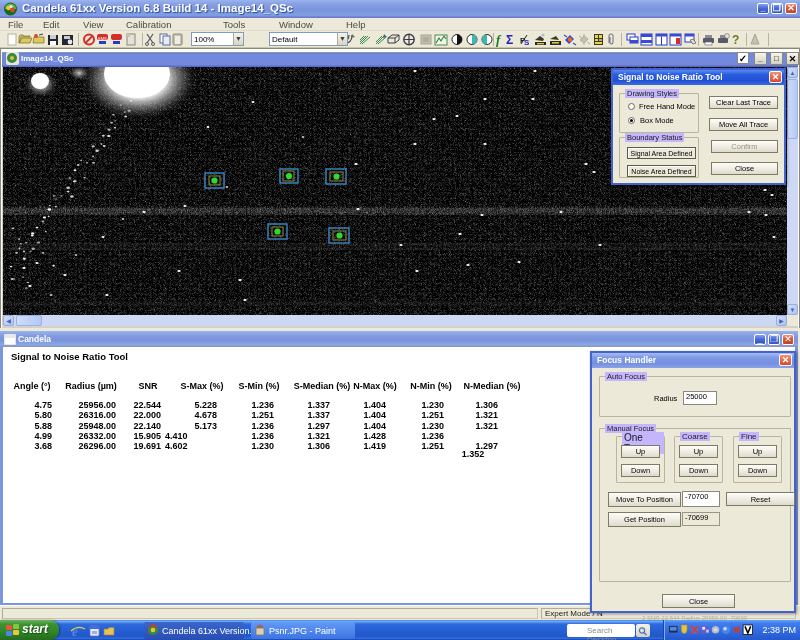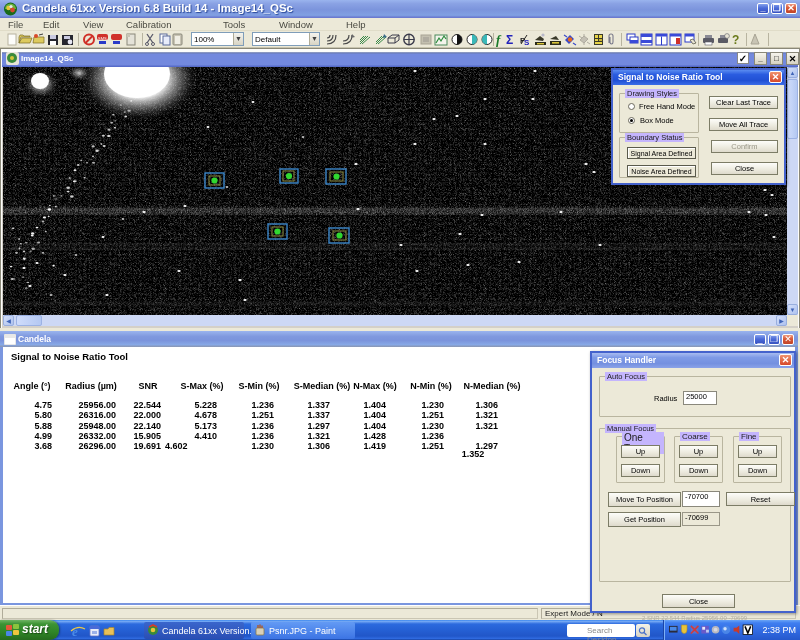--- a/index.html
+++ b/index.html
@@ -173,21 +173,21 @@
       <rect x="705" y="11" width="7" height="3" fill="#fff" stroke="#5a5a64" stroke-width="0.6"></rect>
       <rect x="718" y="7" width="10" height="5" rx="1" fill="#5a5a64"></rect>
       <rect x="720" y="4" width="6" height="3" fill="#8a8a94"></rect>
       <circle cx="727" cy="5" r="2.4" fill="#e8e4d4" stroke="#5a5a64" stroke-width="0.6"></circle>
       <text x="732" y="13" font-size="12" font-weight="bold" fill="#6a7a1a">?</text>
       <line x1="746.5" y1="2" x2="746.5" y2="15" stroke="#b8b4a0"></line>
       <path d="M755 3 L759 13 L751 13 Z" fill="#c8c4b4" stroke="#a8a494"></path>
       <line x1="768.5" y1="2" x2="768.5" y2="15" stroke="#b8b4a0"></line>
     </svg>
   <div class="combo" style="left:191px;width:53px">100%<div class="arr">▼</div></div>
-  <div class="combo" style="left:252px;width:68px">Default<div class="arr">▼</div></div>
+  <div class="combo" style="left:269px;width:79px">Default<div class="arr">▼</div></div>
 </div>
 
 <div class="abs" id="imgwin"></div>
 <div class="abs" id="imgtitle">
   <svg class="abs" style="left:4px;top:2px" width="13" height="13">
       <rect width="13" height="13" rx="2" fill="#e8e4d8"></rect>
       <circle cx="6" cy="6" r="5" fill="#3a8a3a"></circle>
       <circle cx="6" cy="6" r="2" fill="#d4c43a"></circle>
     </svg>
   <span class="txt">Image14_QSc</span>
@@ -430,21 +430,21 @@
     <span class="tbl" style="left:117px;top:421px;width:44px;text-align:right;display:inline-block">22.140</span>
     <span class="tbl" style="left:165px;top:421px;width:52px;text-align:right;display:inline-block">5.173</span>
     <span class="tbl" style="left:222px;top:421px;width:52px;text-align:right;display:inline-block">1.236</span>
     <span class="tbl" style="left:278px;top:421px;width:52px;text-align:right;display:inline-block">1.297</span>
     <span class="tbl" style="left:334px;top:421px;width:52px;text-align:right;display:inline-block">1.404</span>
     <span class="tbl" style="left:390px;top:421px;width:54px;text-align:right;display:inline-block">1.230</span>
     <span class="tbl" style="left:448px;top:421px;width:50px;text-align:right;display:inline-block">1.321</span>
     <span class="tbl" style="left:6px;top:431px;width:46px;text-align:right;display:inline-block">4.99</span>
     <span class="tbl" style="left:56px;top:431px;width:60px;text-align:right;display:inline-block">26332.00</span>
     <span class="tbl" style="left:117px;top:431px;width:44px;text-align:right;display:inline-block">15.905</span>
-    <span class="tbl" style="left:165px;top:431px;width:52px;text-align:right;display:inline-block">4.410</span>
+    <span class="tbl" style="left:165px;top:431px;width:52px;display:inline-block">4.410</span>
     <span class="tbl" style="left:222px;top:431px;width:52px;text-align:right;display:inline-block">1.236</span>
     <span class="tbl" style="left:278px;top:431px;width:52px;text-align:right;display:inline-block">1.321</span>
     <span class="tbl" style="left:334px;top:431px;width:52px;text-align:right;display:inline-block">1.428</span>
     <span class="tbl" style="left:390px;top:431px;width:54px;text-align:right;display:inline-block">1.236</span>
     <span class="tbl" style="left:448px;top:449px;width:50px;text-align:center;display:inline-block">1.352</span>
     <span class="tbl" style="left:6px;top:441px;width:46px;text-align:right;display:inline-block">3.68</span>
     <span class="tbl" style="left:56px;top:441px;width:60px;text-align:right;display:inline-block">26296.00</span>
     <span class="tbl" style="left:117px;top:441px;width:44px;text-align:right;display:inline-block">19.691</span>
     <span class="tbl" style="left:165px;top:441px;width:52px;text-align:left;display:inline-block">4.602</span>
     <span class="tbl" style="left:222px;top:441px;width:52px;text-align:right;display:inline-block">1.230</span>

